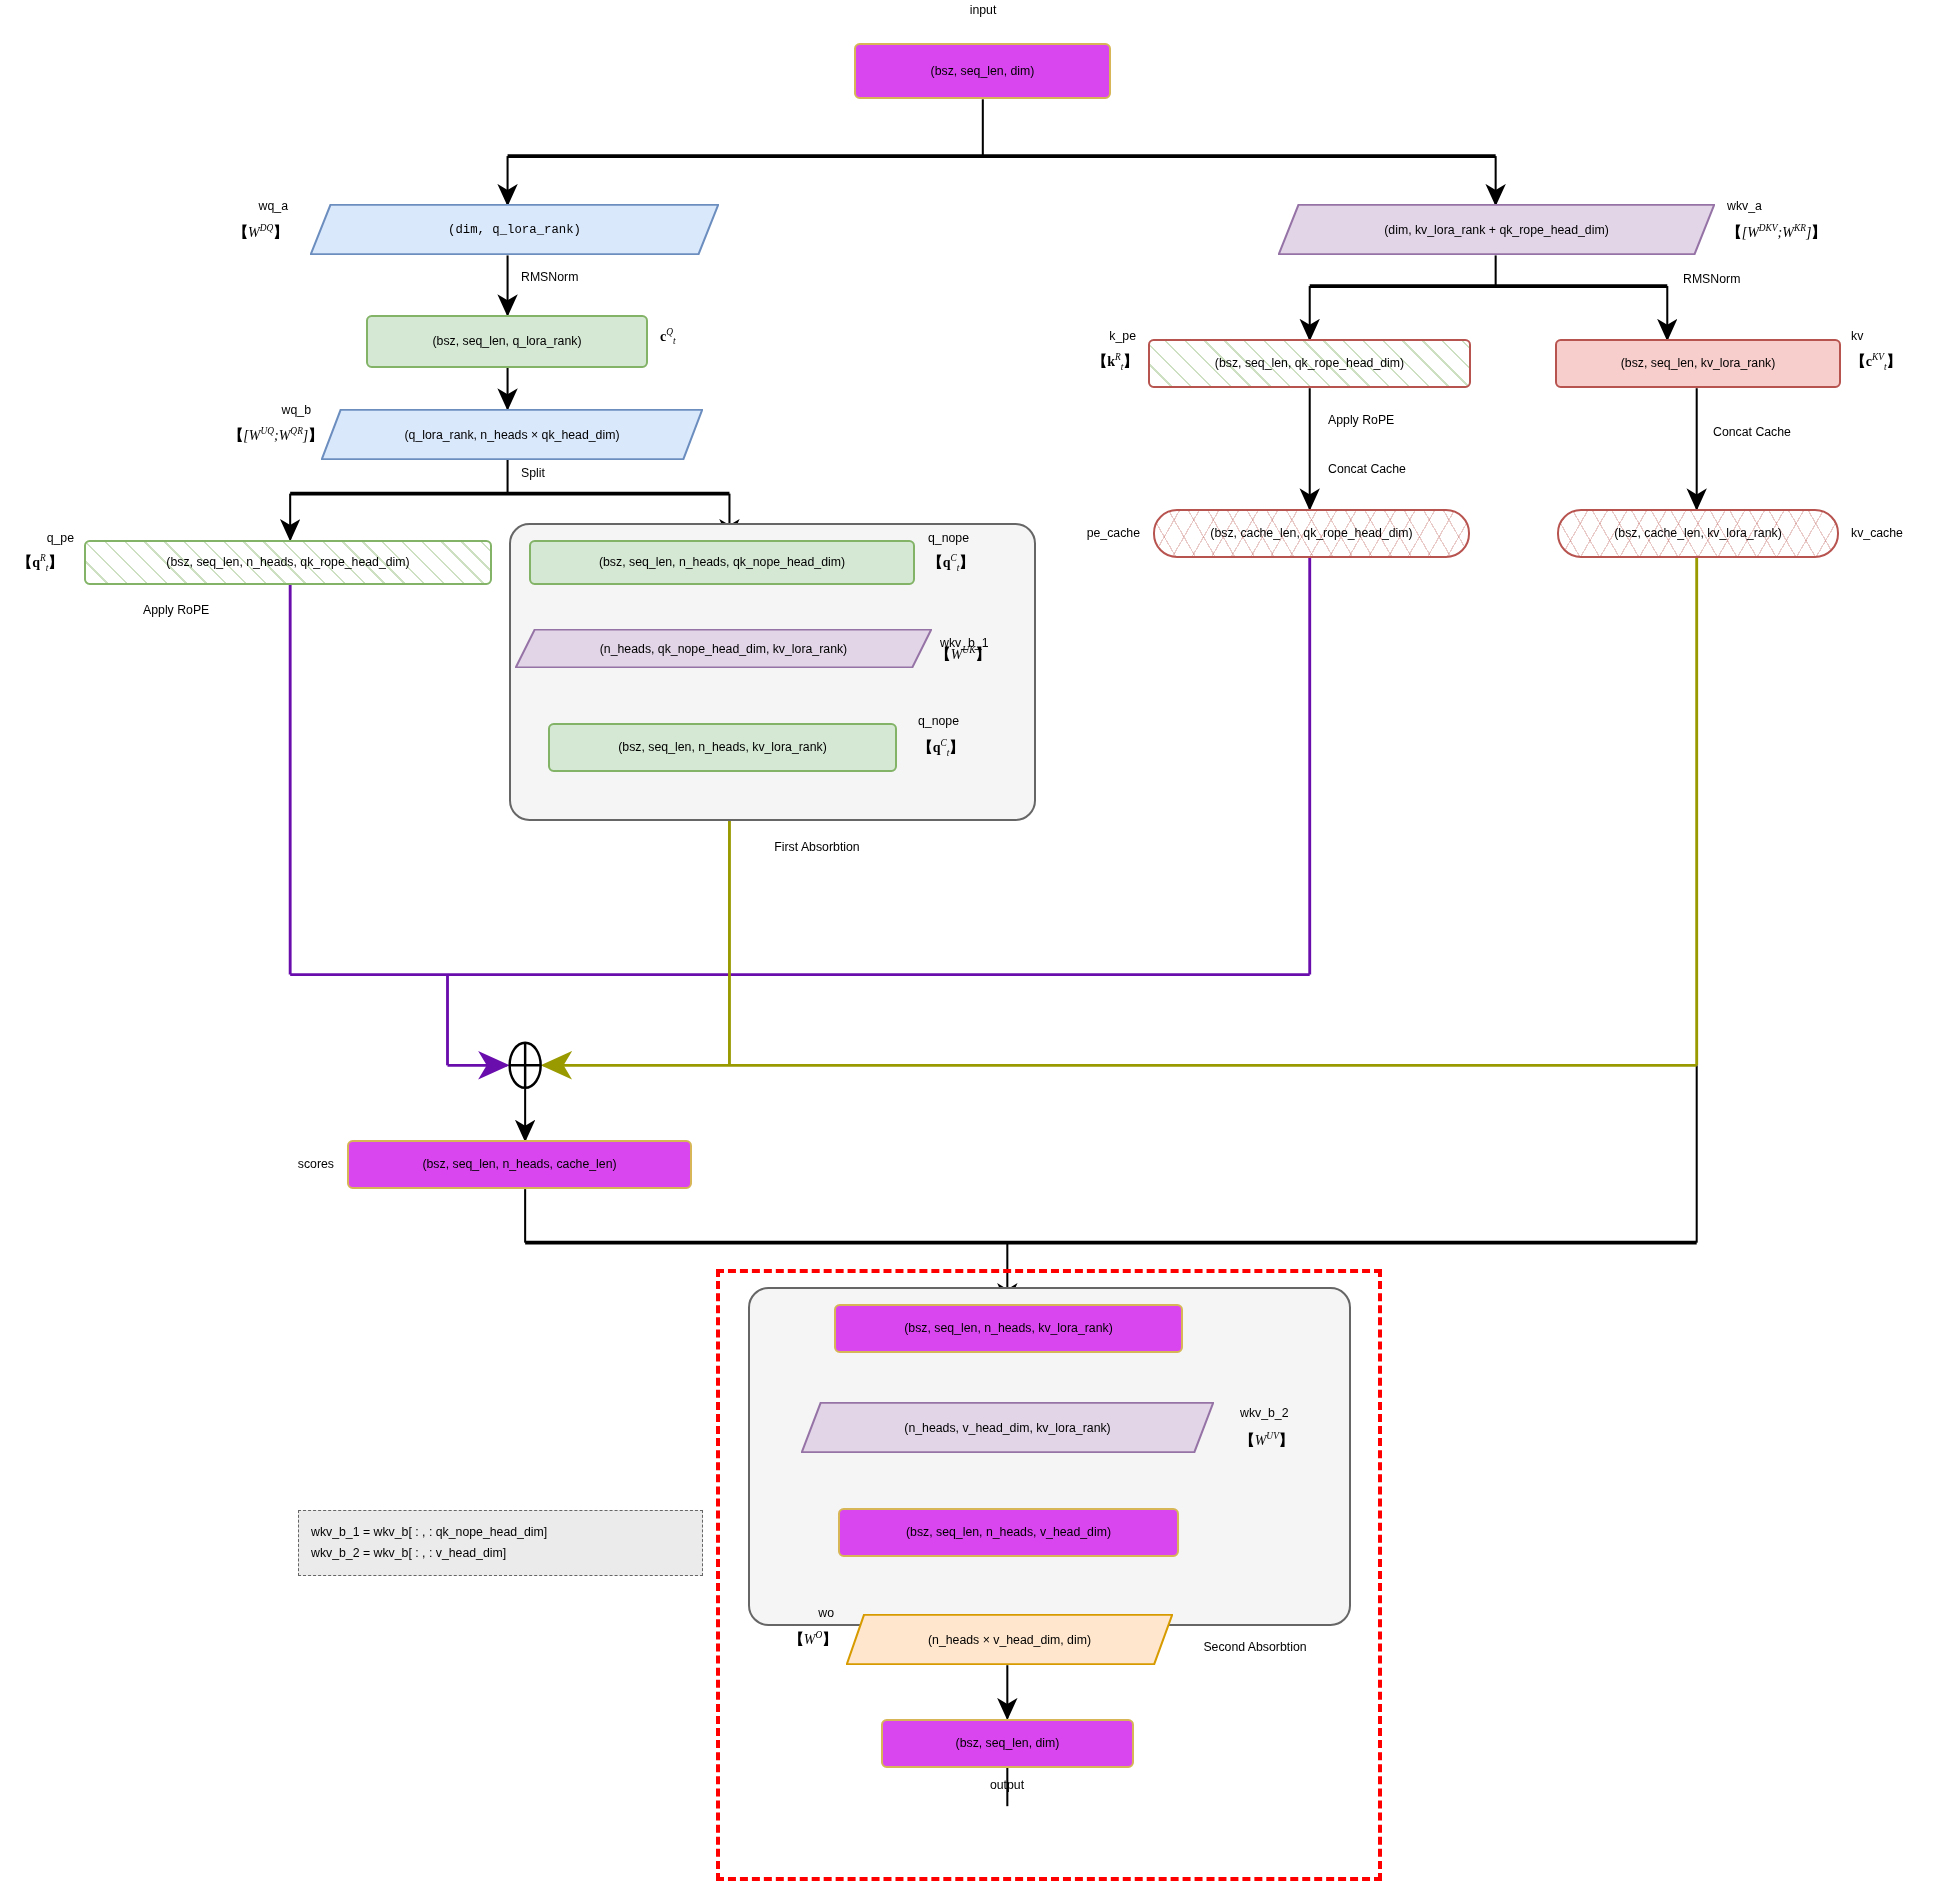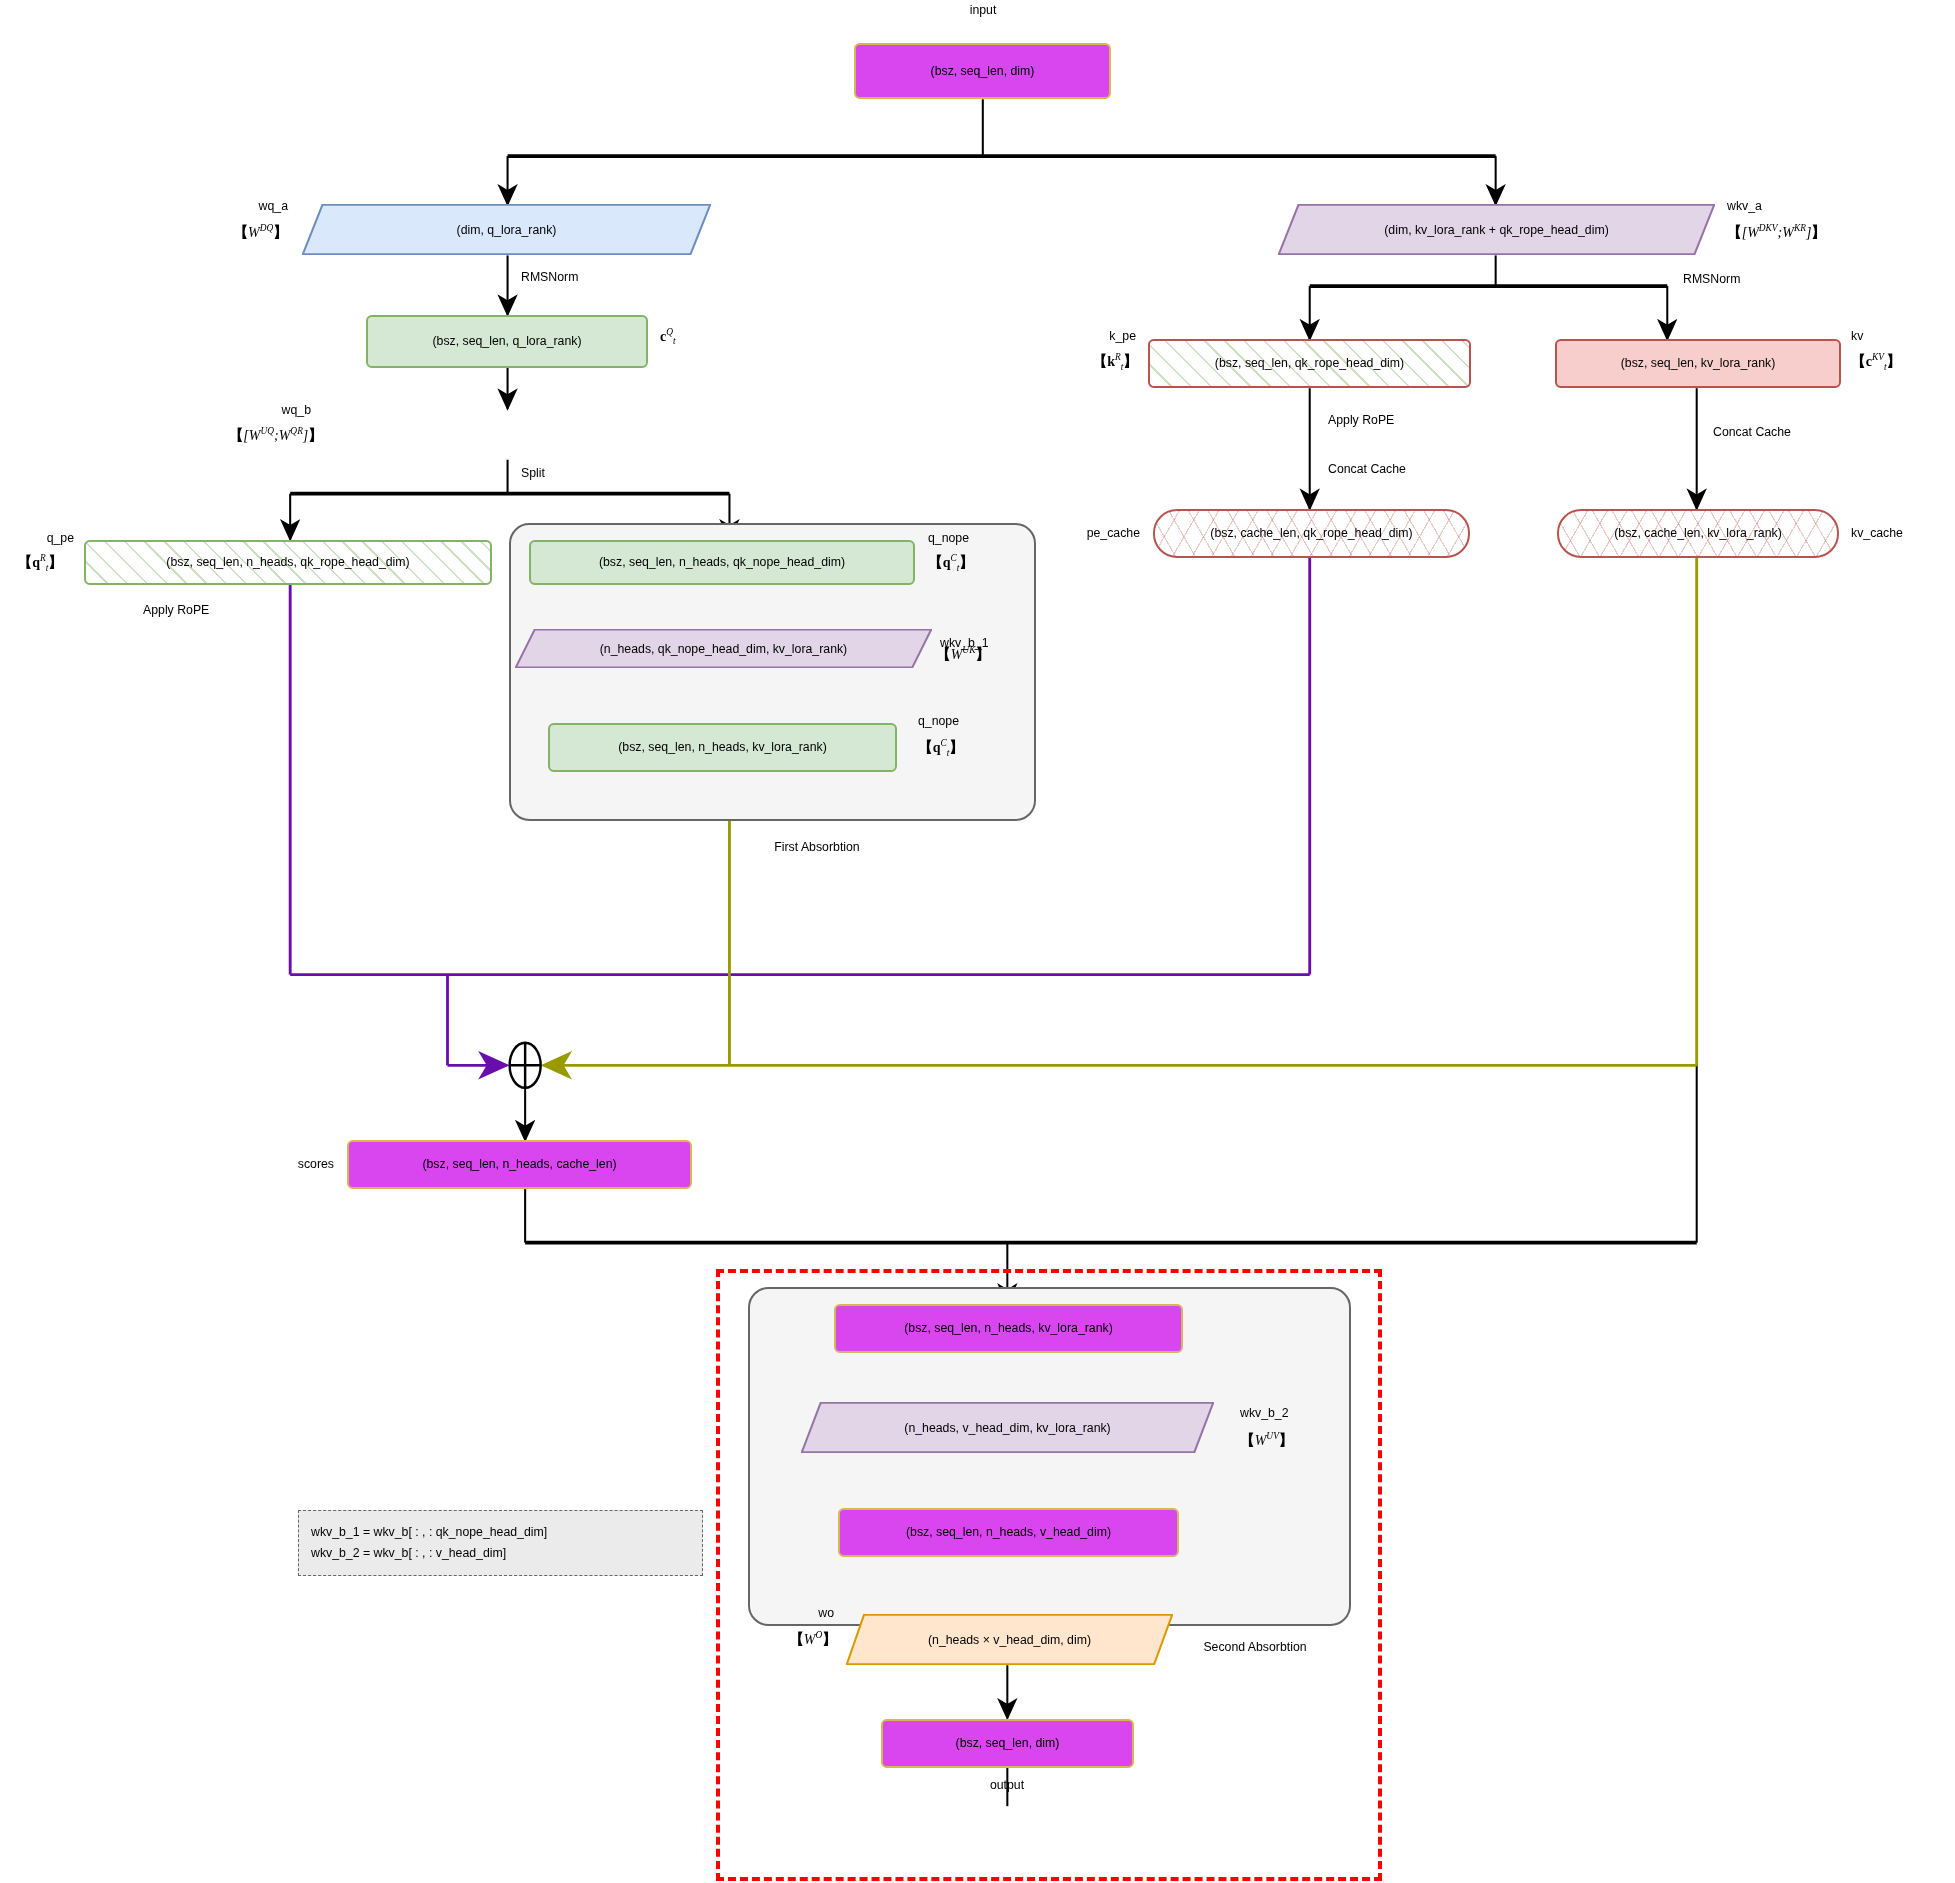--- a/index.html
+++ b/index.html
@@ -146,40 +146,46 @@
       <ellipse cx="1285" cy="2607" rx="38" ry="55" fill="#fff" stroke="#000" stroke-width="6"></ellipse>
       <path d="M1247,2607 L1323,2607 M1285,2552 L1285,2662" stroke="#000" stroke-width="6"></path>
     </g>
   </svg>
 
   <div class="txt c" style="left:983px;top:3.3px;">input</div>
   <div class="node rect yellow" style="left:854px;top:43px;width:257px;height:56px;">
     <span>(bsz, seq_len, dim)</span>
   </div>
 
-  <div class="trap" style="left:302px;top:204px;width:409px;height:51px;">
+  <div class="trap" style="left:310px;top:204px;width:409px;height:51px;font-family:Liberation Mono, monospace;">
     <svg class="body" viewBox="0 0 1000 125" preserveAspectRatio="none">
       <polygon points="50,2 998,2 950,123 2,123" fill="#dae8fc" stroke="#6c8ebf" stroke-width="5"></polygon>
     </svg>
     <span class="lbl">(dim, q_lora_rank)</span>
   </div>
   <div class="txt r" style="left:288px;top:199px;">wq_a</div>
   <div class="txt r mth" style="left:288px;top:223px;">
     <span class="brk">【</span>W<span class="sup">DQ</span><span class="brk">】</span>
   </div>
 
   <div class="txt" style="left:521px;top:270px;">RMSNorm</div>
 
   <div class="node rect green" style="left:366px;top:315px;width:282px;height:53px;">
     <span>(bsz, seq_len, q_lora_rank)</span>
   </div>
   <div class="txt mth" style="left:660px;top:327px;">
     <span class="bvec">c</span><span class="sup">Q</span><span class="sub">t</span>
   </div>
 
+  <div class="trap" style="left:321px;top:409px;width:382px;height:51px;">
+    <svg class="body" viewBox="0 0 935 125" preserveAspectRatio="none">
+      <polygon points="48,2 933,2 887,123 2,123" fill="#dae8fc" stroke="#6c8ebf" stroke-width="5"></polygon>
+    </svg>
+    <span class="lbl">(q_lora_rank, n_heads × qk_head_dim)</span>
+  </div>
   <div class="txt r" style="left:311px;top:403px;">wq_b</div>
   <div class="txt r mth" style="left:323px;top:426px;">
     <span class="brk">【</span>[W<span class="sup">UQ</span>;W<span class="sup">QR</span>]<span class="brk">】</span>
   </div>
   <div class="txt" style="left:521px;top:466px;">Split</div>
 
   <div class="trap" style="left:1278px;top:204px;width:437px;height:51px;">
     <svg class="body" viewBox="0 0 1068 125" preserveAspectRatio="none">
       <polygon points="50,2 1066,2 1018,123 2,123" fill="#e1d5e7" stroke="#9673a6" stroke-width="5"></polygon>
     </svg>

